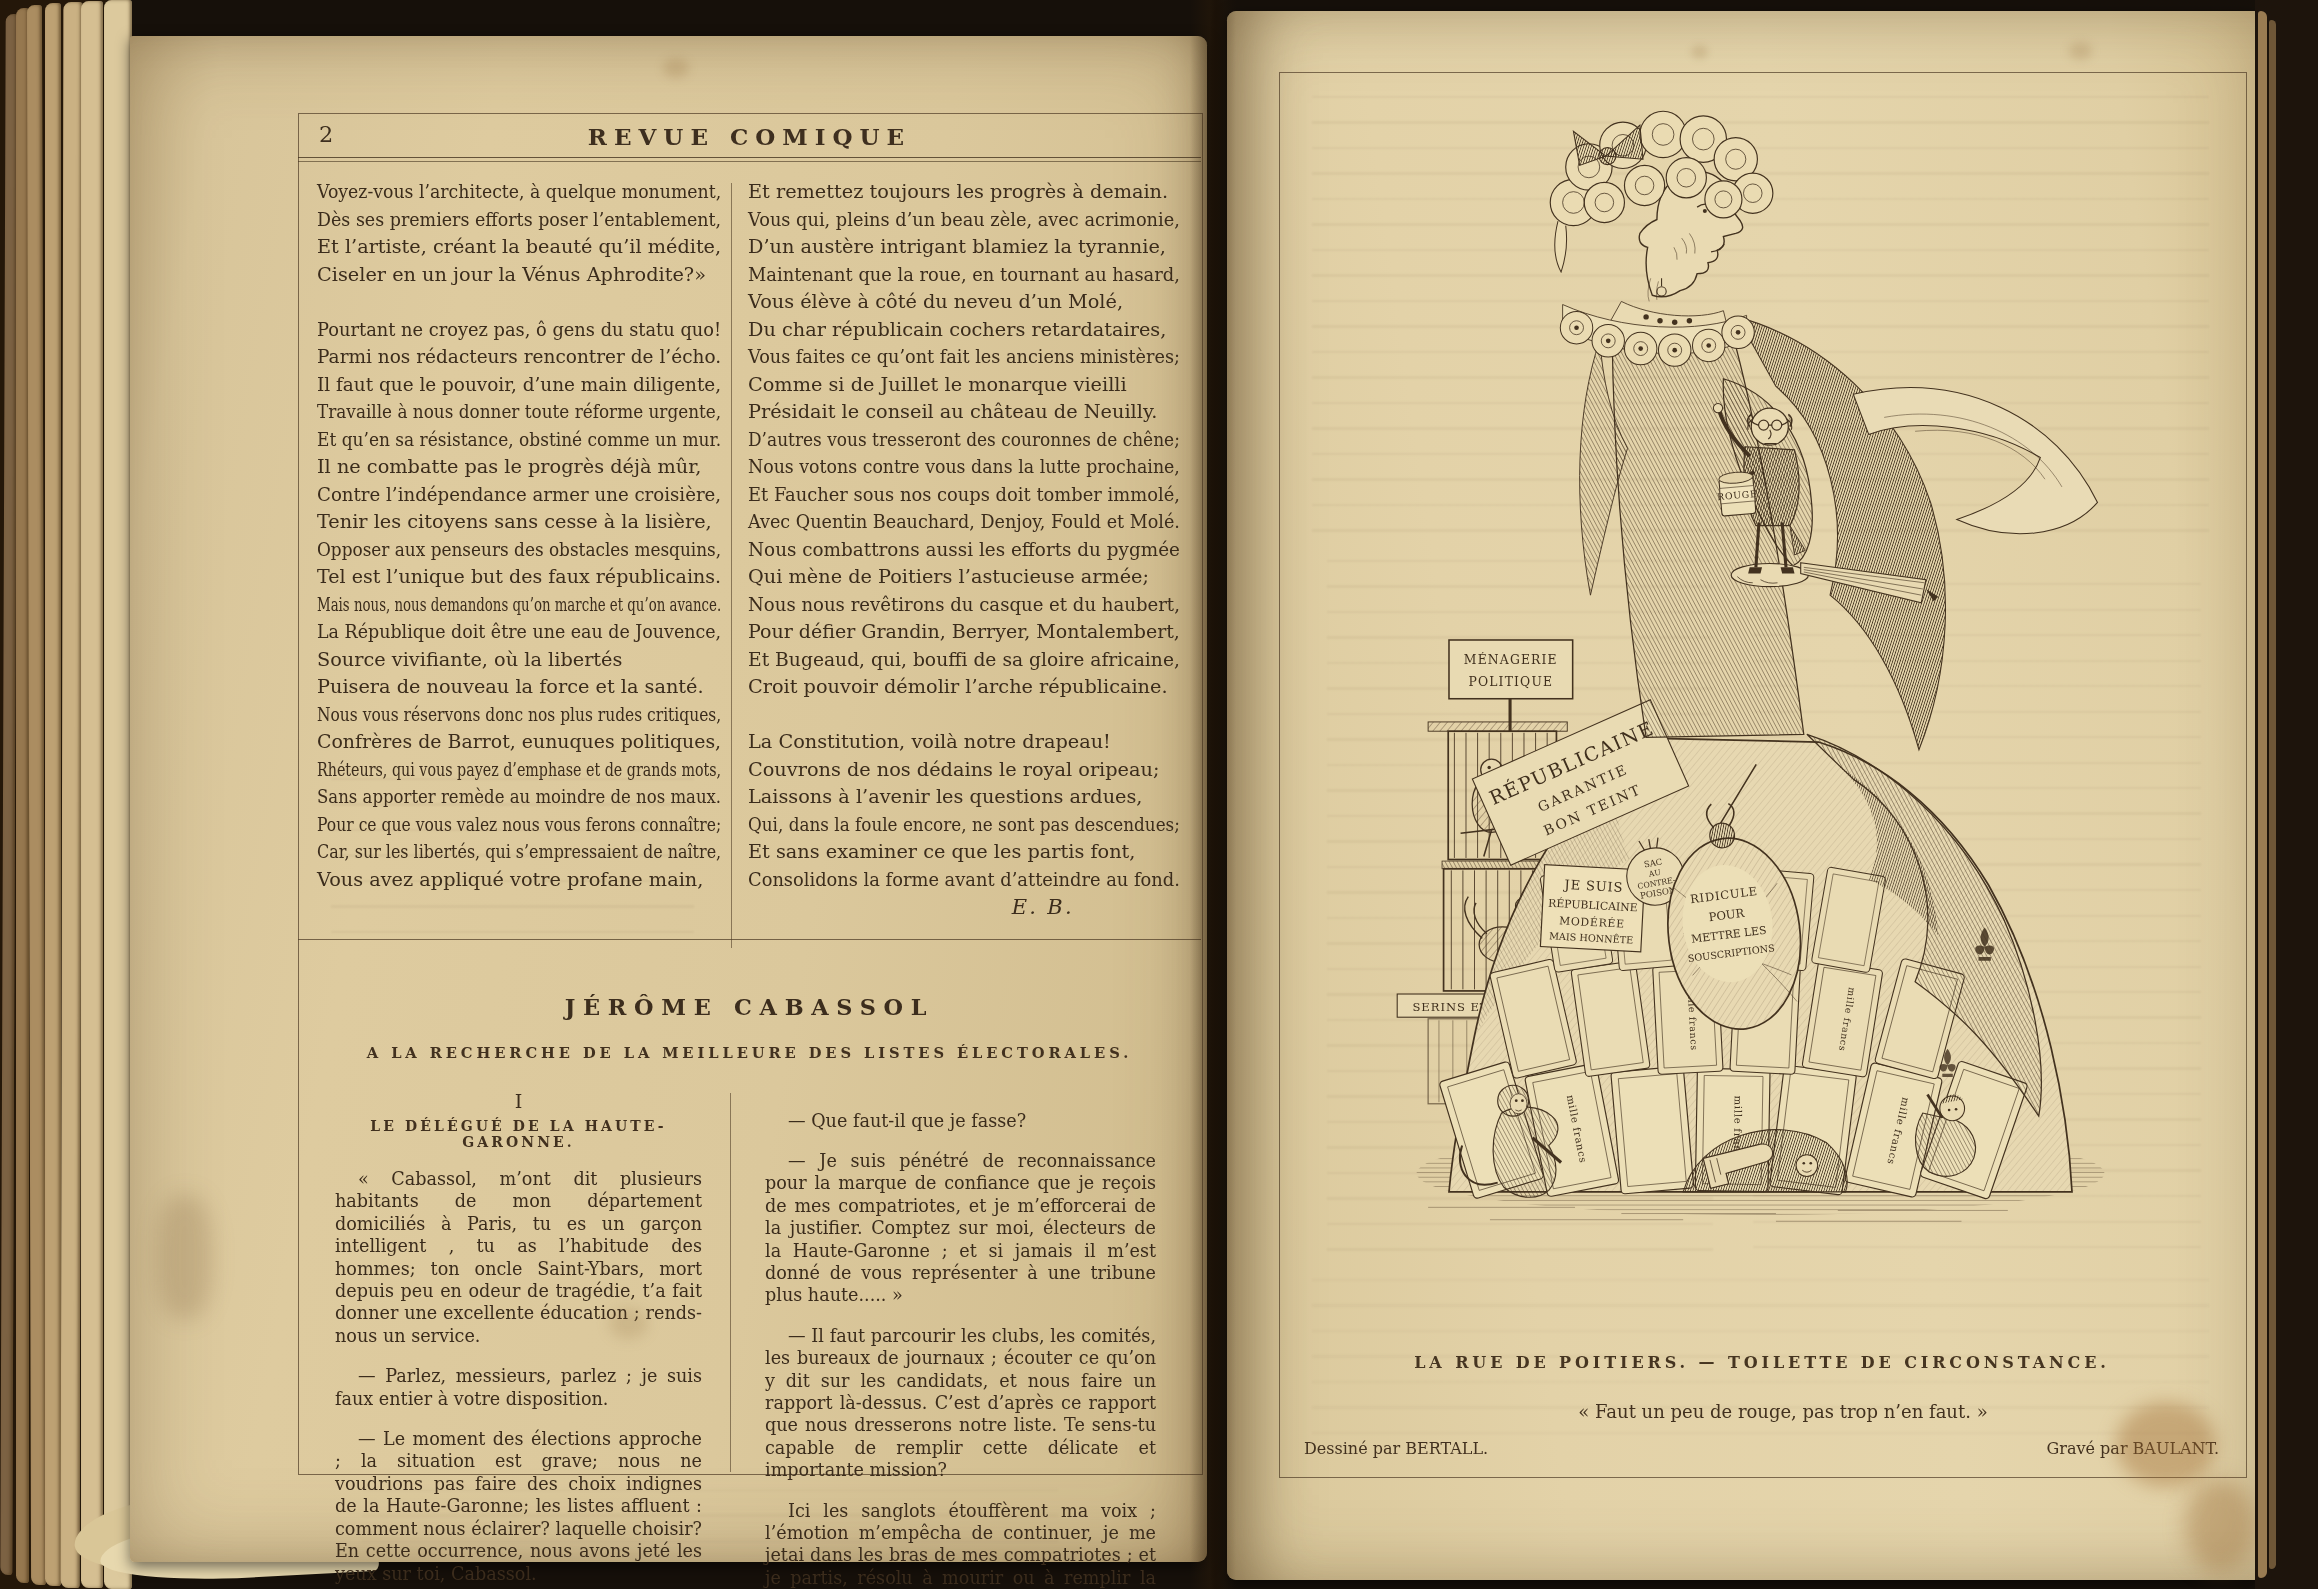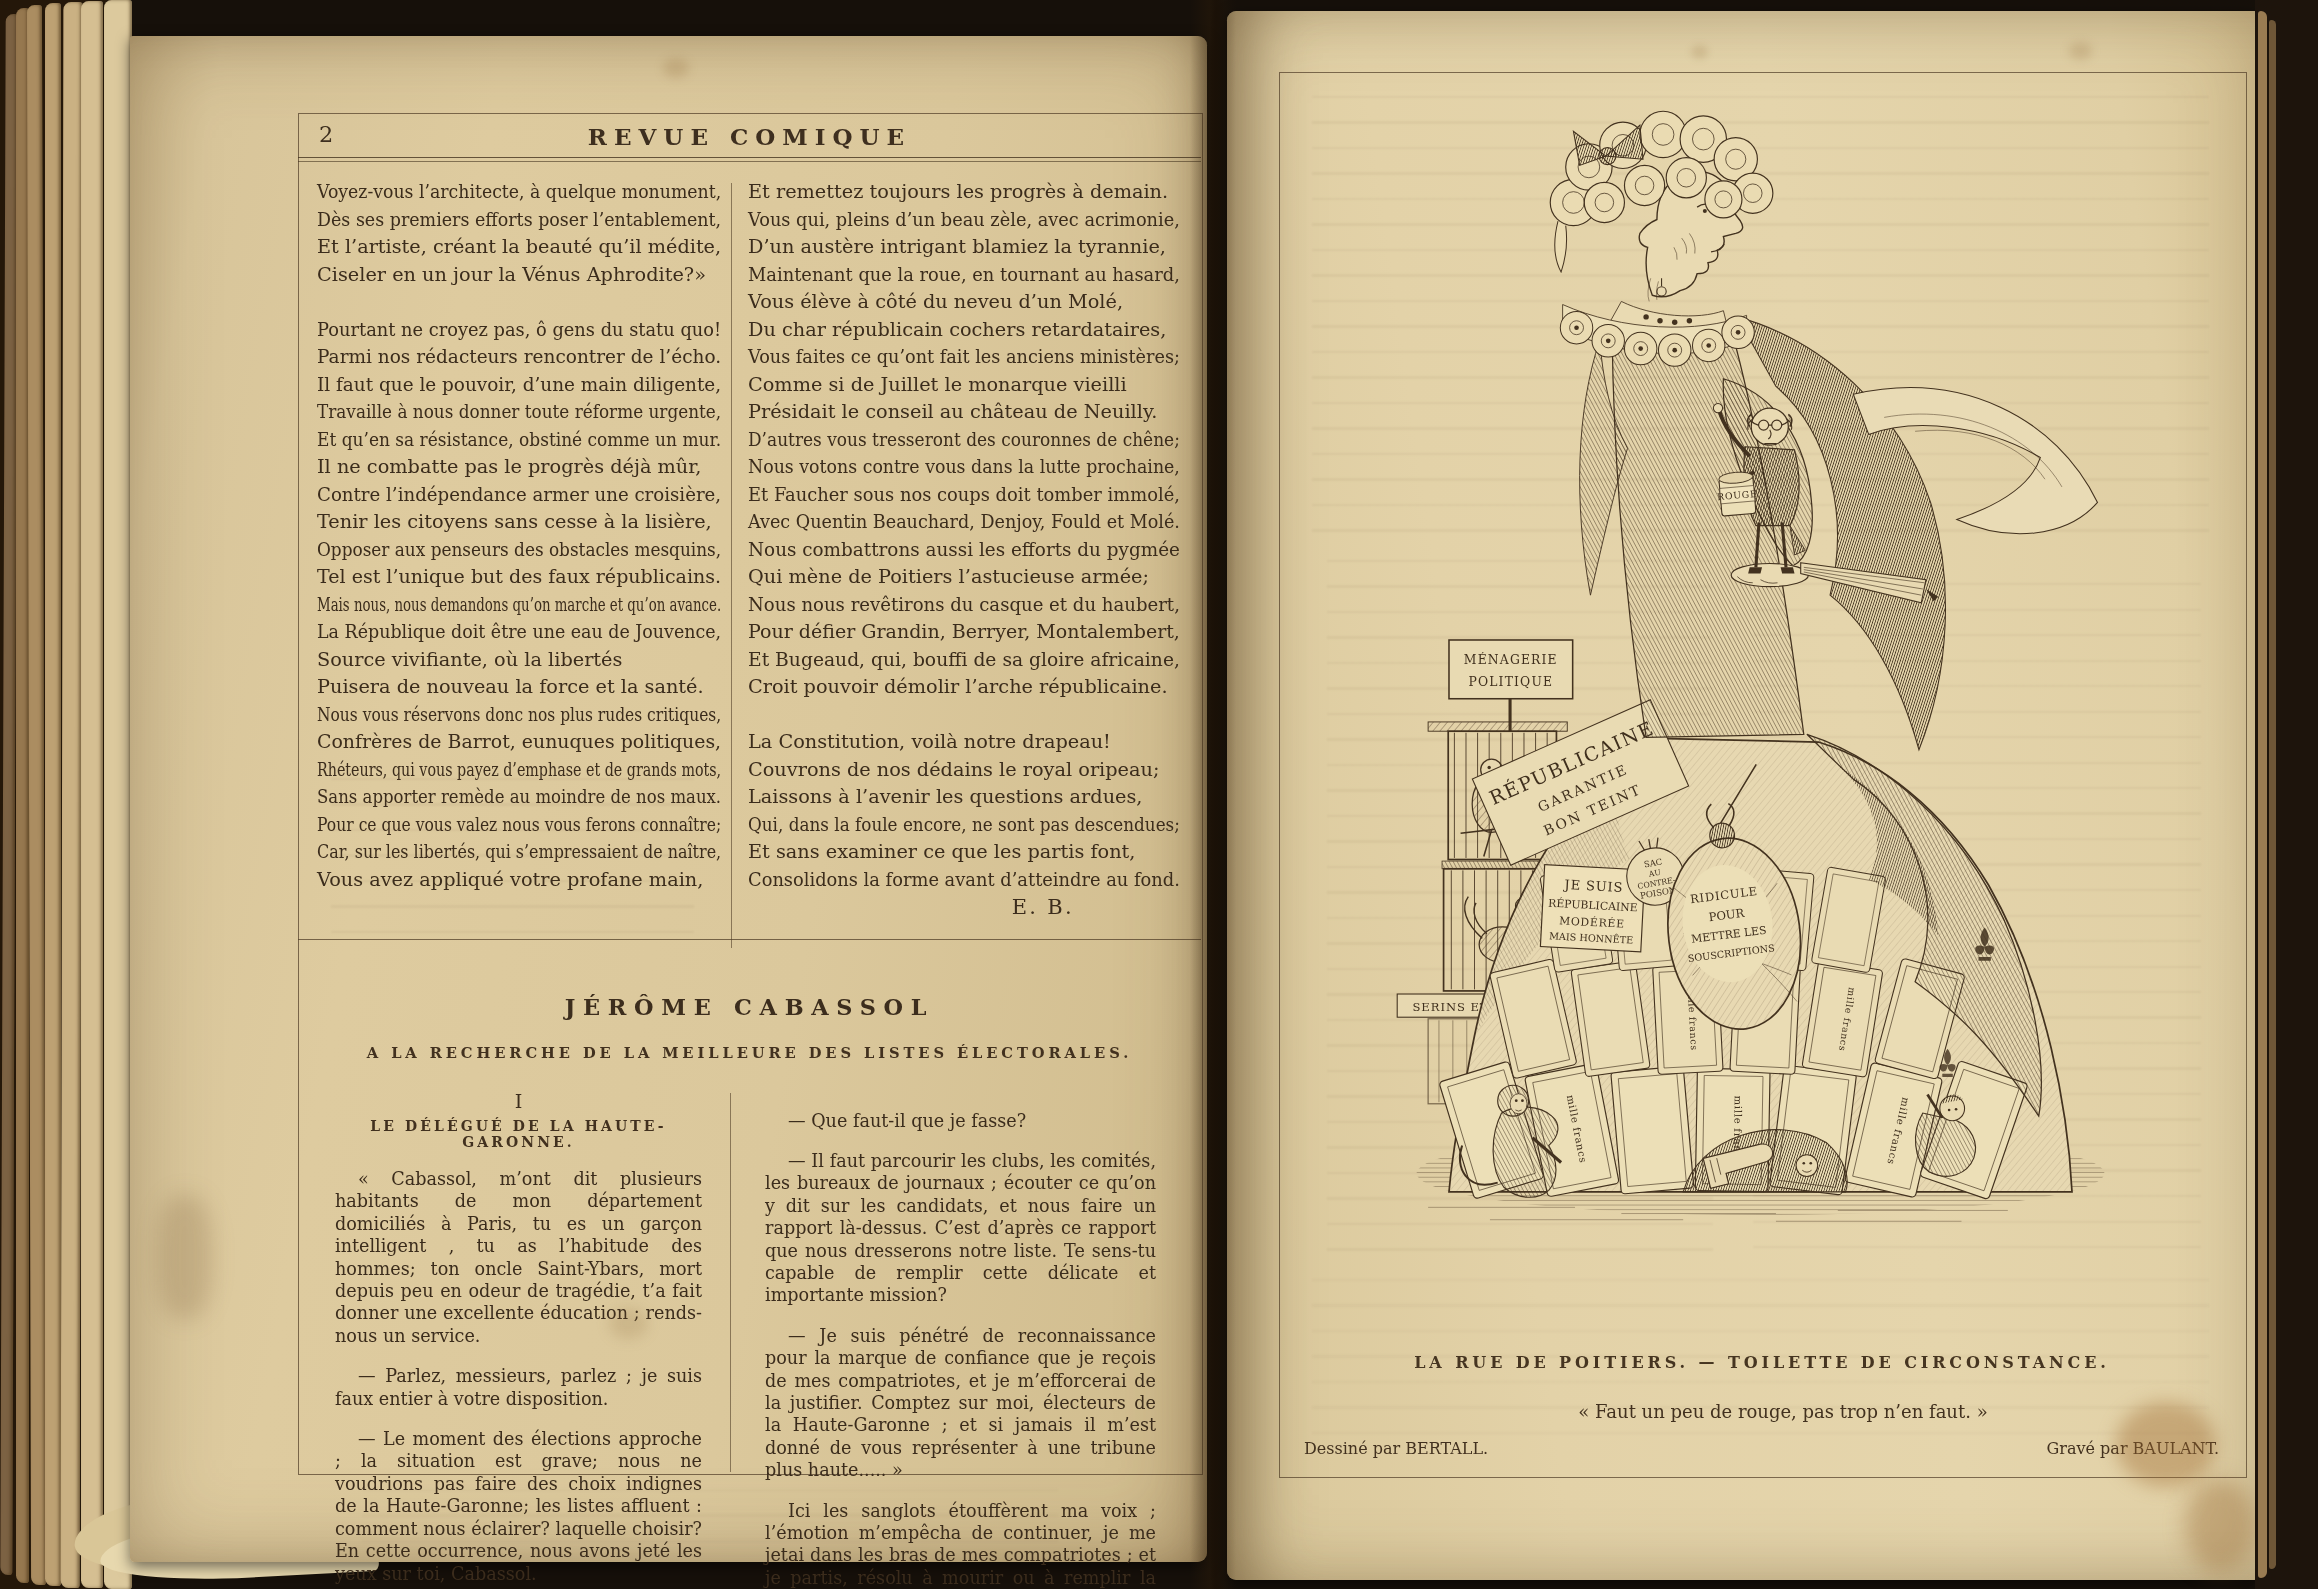--- a/index.html
+++ b/index.html
@@ -43,21 +43,21 @@
   .lp-title{position:absolute;left:168px;top:87px;width:903px;text-align:center;font-size:23px;
     letter-spacing:7px;color:#3e2f1f;font-weight:bold;}
   .lp-hrule{position:absolute;left:168px;top:121px;width:903px;height:3.1px;
     border-top:1.5px solid rgba(70,53,32,.8);border-bottom:0.8px solid rgba(70,53,32,.6);}
   .poem-col{position:absolute;top:142px;}
   .poem-col1{left:187px;width:405px;}
   .poem-col2{left:618px;width:433px;}
   .vline{height:27.5px;line-height:27.5px;font-size:19.3px;color:#3b2c1c;white-space:nowrap;}
   .vline span{display:inline-block;white-space:nowrap;transform-origin:left center;}
   .poem-sig{position:absolute;left:618px;top:859px;width:433px;text-align:right;
-    padding-right:107px;box-sizing:border-box;font-size:21px;letter-spacing:2.3px;color:#3b2c1c;}
+    padding-right:107px;box-sizing:border-box;font-size:21px;letter-spacing:2.3px;color:#3b2c1c;font-style:italic;}
   .art-title{position:absolute;left:168px;top:958px;width:903px;text-align:center;font-size:22.4px;
     letter-spacing:7.7px;color:#3c2d1d;font-weight:bold;}
   .art-subtitle{position:absolute;left:168px;top:1008px;width:903px;text-align:center;font-size:14.7px;
     letter-spacing:3.9px;color:#42311f;font-weight:bold;}
   .art-col{position:absolute;top:1054px;}
   .art-col1{left:187px;width:403px;}
   .art-col2{left:617px;width:427px;padding-top:1.5px;}
   .chapnum{text-align:center;font-size:19.3px;color:#3c2d1d;height:28px;}
   .chaptitle{text-align:center;font-size:14px;letter-spacing:3.1px;color:#42311f;margin-bottom:15px;font-weight:bold;}
   .para{margin:18px;text-indent:23px;font-size:17.6px;line-height:22.4px;text-align:justify;color:#3b2c1c;}
@@ -167,22 +167,22 @@
 
       <p class="para">« Cabassol, m’ont dit plusieurs habitants de mon département domiciliés à Paris, tu es un garçon intelligent , tu as l’habitude des hommes; ton oncle Saint-Ybars, mort depuis peu en odeur de tragédie, t’a fait donner une excellente éducation ; rends-nous un service.</p>
           <p class="para">— Parlez, messieurs, parlez ; je suis faux entier à votre disposition.</p>
           <p class="para">— Le moment des élections approche ; la situation est grave; nous ne voudrions pas faire des choix indignes de la Haute-Garonne; les listes affluent : comment nous éclairer? laquelle choisir? En cette occurrence, nous avons jeté les yeux sur toi, Cabassol.</p>
         </div>
     </div>
     <div class="vdiv" style="left:600px;top:1057px;height:379px;"></div>
     <div class="art-col art-col2">
 
     <p class="para">— Que faut-il que je fasse?</p>
+        <p class="para">— Je suis pénétré de reconnaissance pour la marque de confiance que je reçois de mes compatriotes, et je m’efforcerai de la justifier. Comptez sur moi, électeurs de la Haute-Garonne ; et si jamais il m’est donné de vous représenter à une tribune plus haute..... »</p>
         <p class="para">— Il faut parcourir les clubs, les comités, les bureaux de journaux ; écouter ce qu’on y dit sur les candidats, et nous faire un rapport là-dessus. C’est d’après ce rapport que nous dresserons notre liste. Te sens-tu capable de remplir cette délicate et importante mission?</p>
-        <p class="para">— Je suis pénétré de reconnaissance pour la marque de confiance que je reçois de mes compatriotes, et je m’efforcerai de la justifier. Comptez sur moi, électeurs de la Haute-Garonne ; et si jamais il m’est donné de vous représenter à une tribune plus haute..... »</p>
         <p class="para">Ici les sanglots étouffèrent ma voix ; l’émotion m’empêcha de continuer, je me jetai dans les bras de mes compatriotes ; et je partis, résolu à mourir ou à remplir la glorieuse tâche qu’ils m’imposaient.</p>
       </div>
 
     <div class="ghost" style="left:201px;top:742px;width:363px;height:162px;"></div>
     <div class="ghost" style="left:232px;top:1453px;width:696px;height:70px;opacity:.5;"></div>
     <div class="spot" style="left:533px;top:21.6px;width:26px;height:20px;background:rgba(140,100,50,.2);filter:blur(4.6px);"></div>
     <div class="spot" style="left:479px;top:1272px;width:39px;height:31px;background:rgba(130,92,48,.17);filter:blur(6.2px);"></div>
     <div class="spot" style="left:28px;top:1159px;width:54px;height:124px;background:rgba(118,88,52,.22);filter:blur(10.8px);border-radius:40%;"></div>
   </div>
 

